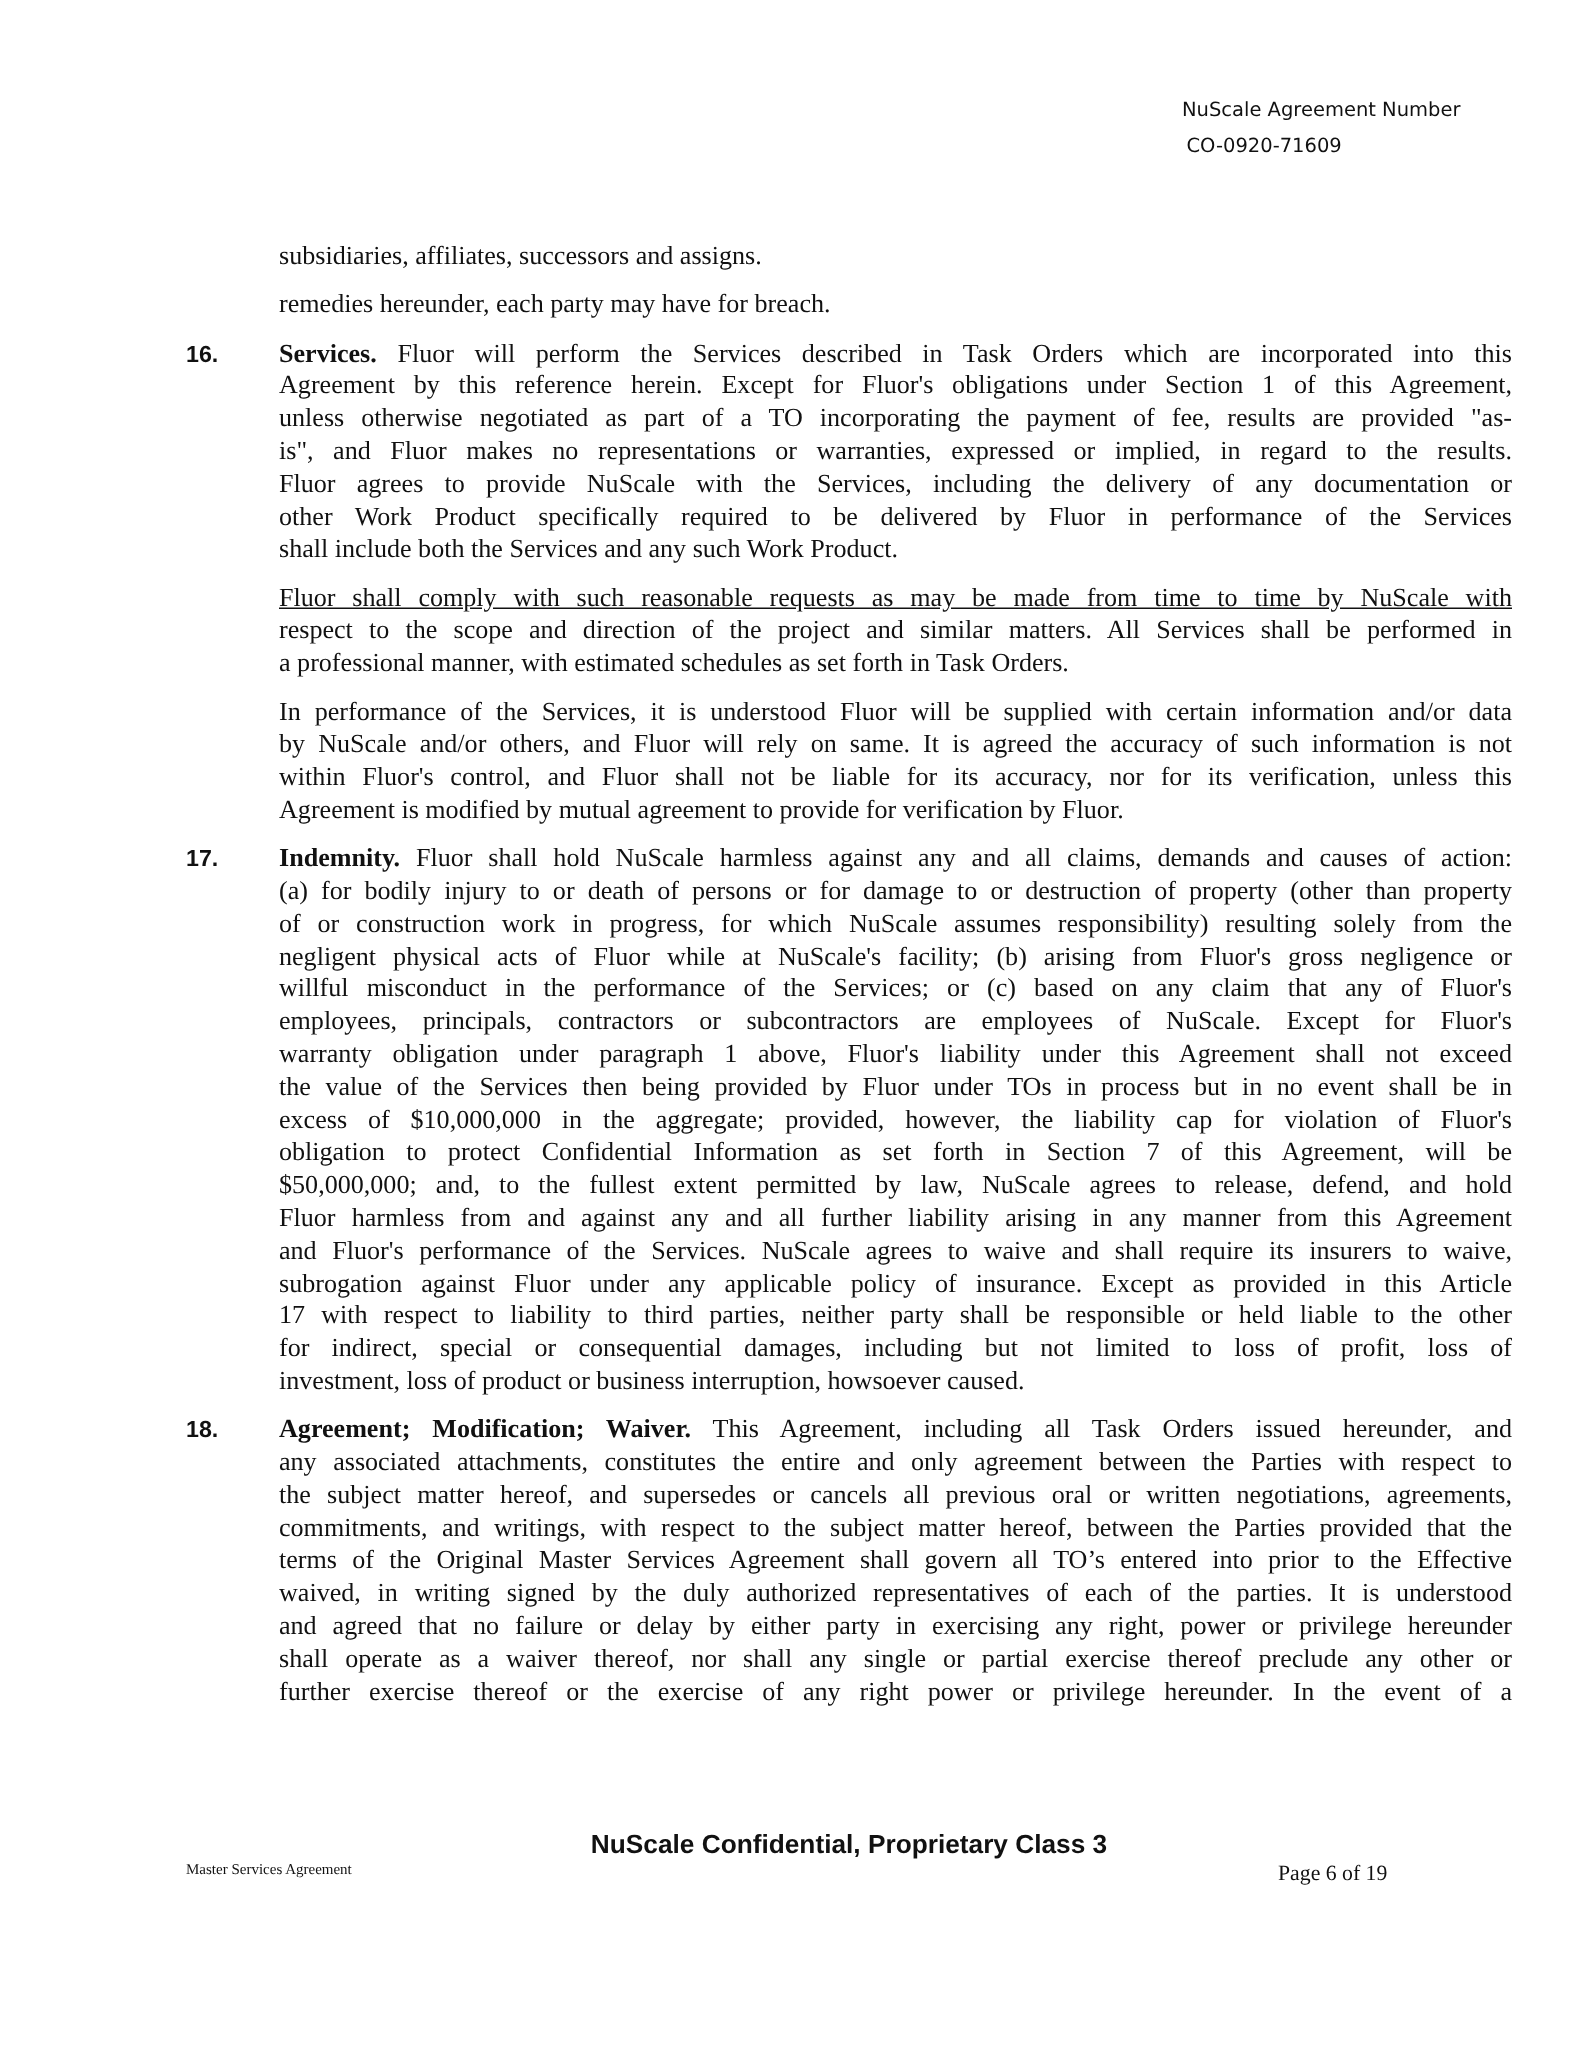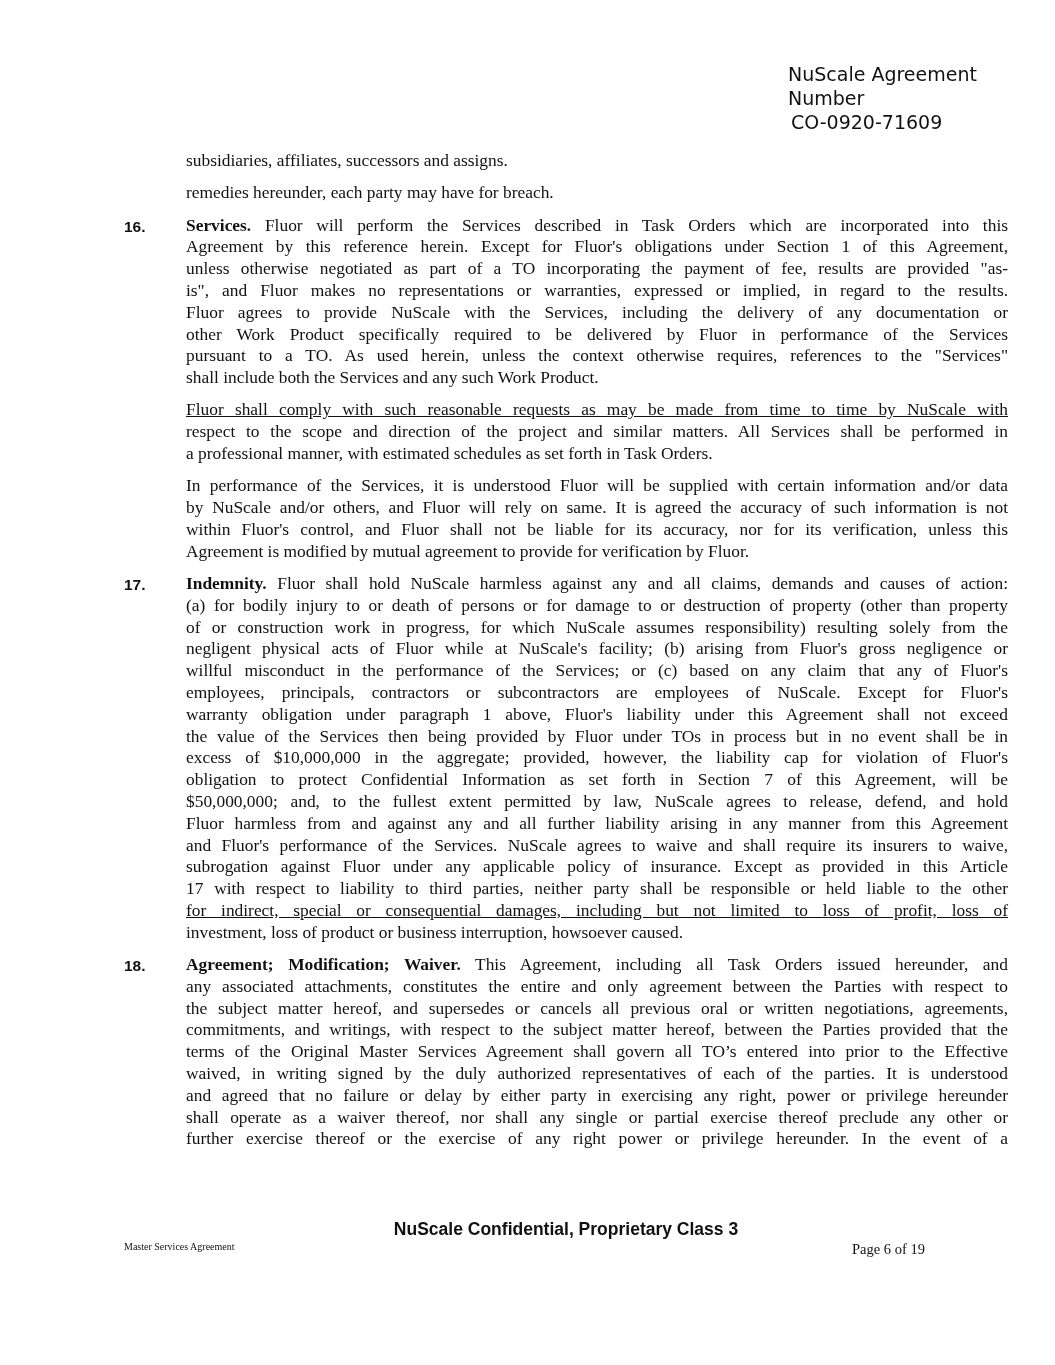--- a/index.html
+++ b/index.html
@@ -1,23 +1,23 @@
 <!DOCTYPE html>
 <html><head>
   <meta charset="utf-8">
   <style>
     html, body { margin: 0; padding: 0; background: #ffffff; }
     body { width: 1055px; height: 1365px; position: relative; overflow: hidden; color: #111; }
     .header {
       position: absolute; left: 788px; top: 62px;
-      font-family: "DejaVu Sans", sans-serif; font-size: 19px; line-height: 24px; color: #111;
+      font-family: "DejaVu Sans", sans-serif; font-size: 13px; line-height: 24px; color: #111;
     }
     .header .l2 { padding-left: 3px; }
     .body {
-      position: absolute; left: 0; top: 150px; width: 1055px;
+      position: absolute; left: 0; top: 160px; width: 1055px;
       font-family: "Liberation Serif", serif; font-size: 17.4px; line-height: 21.8px; color: #111;
     }
     .para { position: relative; margin-left: 186px; width: 822px; margin-bottom: 10.5px; }
     .line { display: block; text-align: justify; text-align-last: justify; white-space: nowrap; height: 21.8px; }
     .line.last { text-align: left; text-align-last: left; }
     .num {
       position: absolute; left: -62px; top: 1px;
       font-family: "Liberation Sans", sans-serif; font-weight: bold; font-size: 15.5px;
     }
     .lead { font-weight: bold; }
@@ -50,21 +50,20 @@
       <span class="line last"><span>remedies hereunder, each party may have for breach.</span></span>
     </div>
     <div class="para">
       <span class="num">16.</span>
       <span class="line" style="white-space: nowrap; text-align: left; display: block;"><span style="white-space: nowrap; word-spacing: 0px;"><span class="lead">Services.</span><span> Fluor will perform the Services described in Task Orders which are incorporated into this</span></span></span>
       <span class="line" style="white-space: nowrap; text-align: left; display: block;"><span style="white-space: nowrap; word-spacing: 0px;"><span>Agreement by this reference herein. Except for Fluor's obligations under Section 1 of this Agreement,</span></span></span>
       <span class="line" style="white-space: nowrap; text-align: left; display: block;"><span style="white-space: nowrap; word-spacing: 0px;"><span>unless otherwise negotiated as part of a TO incorporating the payment of fee, results are provided "as-</span></span></span>
       <span class="line" style="white-space: nowrap; text-align: left; display: block;"><span style="white-space: nowrap; word-spacing: 0px;"><span>is", and Fluor makes no representations or warranties, expressed or implied, in regard to the results.</span></span></span>
       <span class="line" style="white-space: nowrap; text-align: left; display: block;"><span style="white-space: nowrap; word-spacing: 0px;"><span>Fluor agrees to provide NuScale with the Services, including the delivery of any documentation or</span></span></span>
       <span class="line" style="white-space: nowrap; text-align: left; display: block;"><span style="white-space: nowrap; word-spacing: 0px;"><span>other Work Product specifically required to be delivered by Fluor in performance of the Services</span></span></span>
-      <span class="line" style="white-space: nowrap; text-align: left; display: block;"><span style="white-space: nowrap; word-spacing: 0px;"><span>pursuant to a TO. As used herein, unless the context otherwise requires, references to the "Services"</span></span></span>
       <span class="line last"><span>shall include both the Services and any such Work Product.</span></span>
     </div>
     <div class="para">
       <span class="line" style="white-space: nowrap; text-align: left; display: block;"><span style="white-space: nowrap; word-spacing: 0px; text-decoration: underline;"><span>Fluor shall comply with such reasonable requests as may be made from time to time by NuScale with</span></span></span>
       <span class="line" style="white-space: nowrap; text-align: left; display: block;"><span style="white-space: nowrap; word-spacing: 0px;"><span>respect to the scope and direction of the project and similar matters. All Services shall be performed in</span></span></span>
       <span class="line last"><span>a professional manner, with estimated schedules as set forth in Task Orders.</span></span>
     </div>
     <div class="para">
       <span class="line" style="white-space: nowrap; text-align: left; display: block;"><span style="white-space: nowrap; word-spacing: 0px;"><span>In performance of the Services, it is understood Fluor will be supplied with certain information and/or data</span></span></span>
       <span class="line" style="white-space: nowrap; text-align: left; display: block;"><span style="white-space: nowrap; word-spacing: 0px;"><span>by NuScale and/or others, and Fluor will rely on same. It is agreed the accuracy of such information is not</span></span></span>
@@ -81,21 +80,21 @@
       <span class="line" style="white-space: nowrap; text-align: left; display: block;"><span style="white-space: nowrap; word-spacing: 0px;"><span>employees, principals, contractors or subcontractors are employees of NuScale. Except for Fluor's</span></span></span>
       <span class="line" style="white-space: nowrap; text-align: left; display: block;"><span style="white-space: nowrap; word-spacing: 0px;"><span>warranty obligation under paragraph 1 above, Fluor's liability under this Agreement shall not exceed</span></span></span>
       <span class="line" style="white-space: nowrap; text-align: left; display: block;"><span style="white-space: nowrap; word-spacing: 0px;"><span>the value of the Services then being provided by Fluor under TOs in process but in no event shall be in</span></span></span>
       <span class="line" style="white-space: nowrap; text-align: left; display: block;"><span style="white-space: nowrap; word-spacing: 0px;"><span>excess of $10,000,000 in the aggregate; provided, however, the liability cap for violation of Fluor's</span></span></span>
       <span class="line" style="white-space: nowrap; text-align: left; display: block;"><span style="white-space: nowrap; word-spacing: 0px;"><span>obligation to protect Confidential Information as set forth in Section 7 of this Agreement, will be</span></span></span>
       <span class="line" style="white-space: nowrap; text-align: left; display: block;"><span style="white-space: nowrap; word-spacing: 0px;"><span>$50,000,000; and, to the fullest extent permitted by law, NuScale agrees to release, defend, and hold</span></span></span>
       <span class="line" style="white-space: nowrap; text-align: left; display: block;"><span style="white-space: nowrap; word-spacing: 0px;"><span>Fluor harmless from and against any and all further liability arising in any manner from this Agreement</span></span></span>
       <span class="line" style="white-space: nowrap; text-align: left; display: block;"><span style="white-space: nowrap; word-spacing: 0px;"><span>and Fluor's performance of the Services. NuScale agrees to waive and shall require its insurers to waive,</span></span></span>
       <span class="line" style="white-space: nowrap; text-align: left; display: block;"><span style="white-space: nowrap; word-spacing: 0px;"><span>subrogation against Fluor under any applicable policy of insurance.  Except as provided in this Article</span></span></span>
       <span class="line" style="white-space: nowrap; text-align: left; display: block;"><span style="white-space: nowrap; word-spacing: 0px;"><span>17 with respect to liability to third parties, neither party shall be responsible or held liable to the other</span></span></span>
-      <span class="line" style="white-space: nowrap; text-align: left; display: block;"><span style="white-space: nowrap; word-spacing: 0px; text-decoration: underline;"><span>for indirect, special or consequential damages, including but not limited to loss of profit, loss of</span></span></span>
+      <span class="line" style="white-space: nowrap; text-align: left; display: block;"><span style="white-space: nowrap; word-spacing: 0px;"><span>for indirect, special or consequential damages, including but not limited to loss of profit, loss of</span></span></span>
       <span class="line last"><span>investment, loss of product or business interruption, howsoever caused.</span></span>
     </div>
     <div class="para">
       <span class="num">18.</span>
       <span class="line" style="white-space: nowrap; text-align: left; display: block;"><span style="white-space: nowrap; word-spacing: 0.00142045px;"><span class="lead">Agreement; Modification; Waiver.</span><span> This Agreement, including all Task Orders issued hereunder, and</span></span></span>
       <span class="line" style="white-space: nowrap; text-align: left; display: block;"><span style="white-space: nowrap; word-spacing: 0px;"><span>any associated attachments, constitutes the entire and only agreement between the Parties with respect to</span></span></span>
       <span class="line" style="white-space: nowrap; text-align: left; display: block;"><span style="white-space: nowrap; word-spacing: 0px;"><span>the subject matter hereof, and supersedes or cancels all previous oral or written negotiations, agreements,</span></span></span>
       <span class="line" style="white-space: nowrap; text-align: left; display: block;"><span style="white-space: nowrap; word-spacing: 0px;"><span>commitments, and writings, with respect to the subject matter hereof, between the Parties provided that the</span></span></span>
       <span class="line" style="white-space: nowrap; text-align: left; display: block;"><span style="white-space: nowrap; word-spacing: 0px;"><span>terms of the Original Master Services Agreement shall govern all TO’s entered into prior to the Effective</span></span></span>
       <span class="line" style="white-space: nowrap; text-align: left; display: block;"><span style="white-space: nowrap; word-spacing: 0px;"><span>waived, in writing signed by the duly authorized representatives of each of the parties. It is understood</span></span></span>

